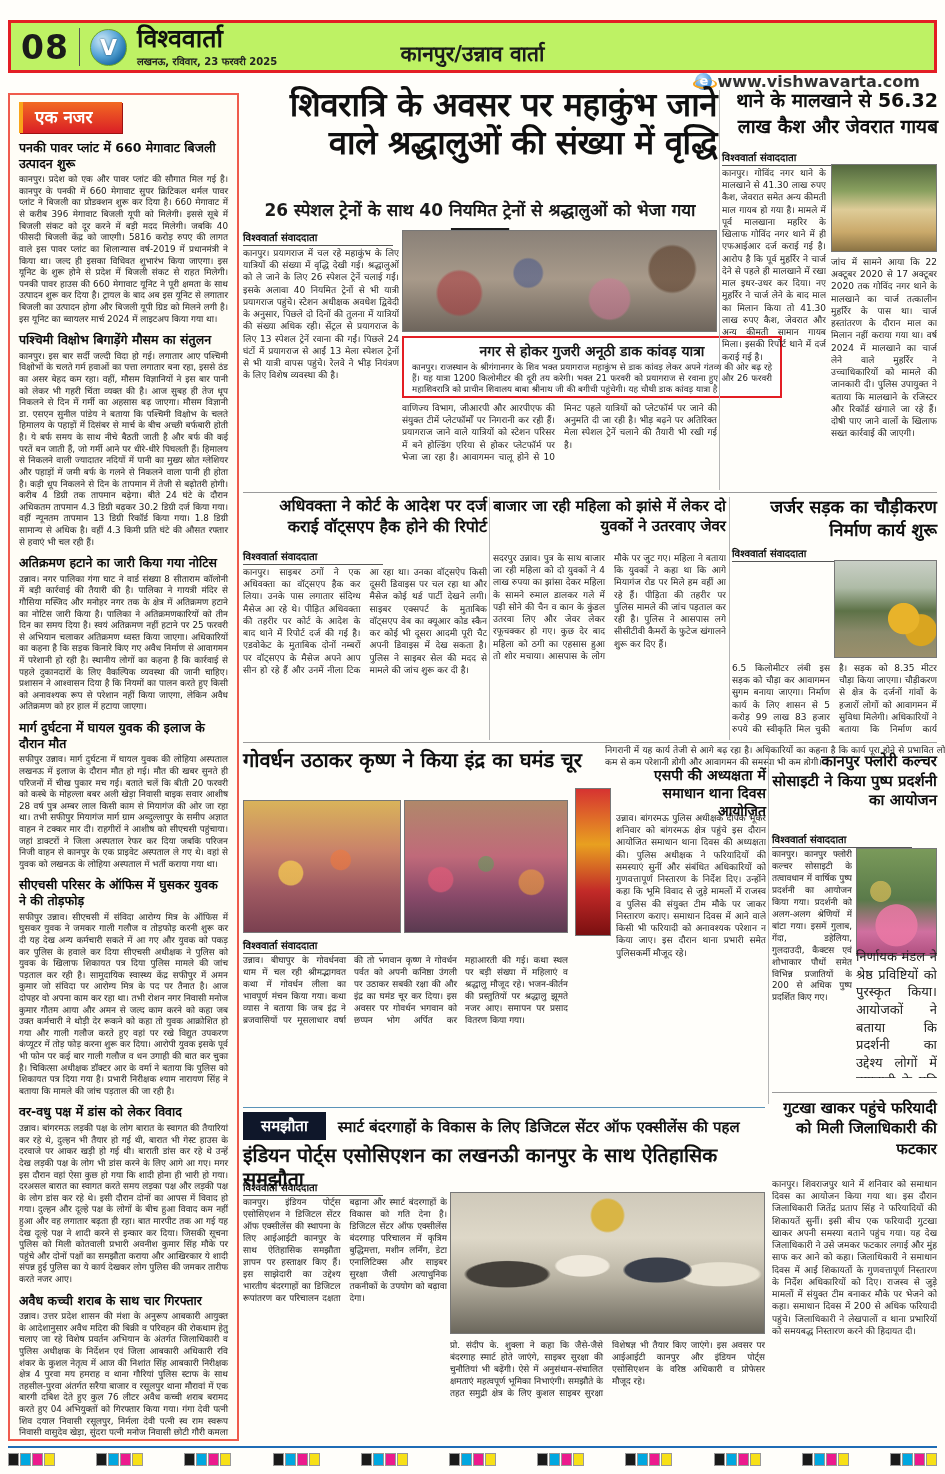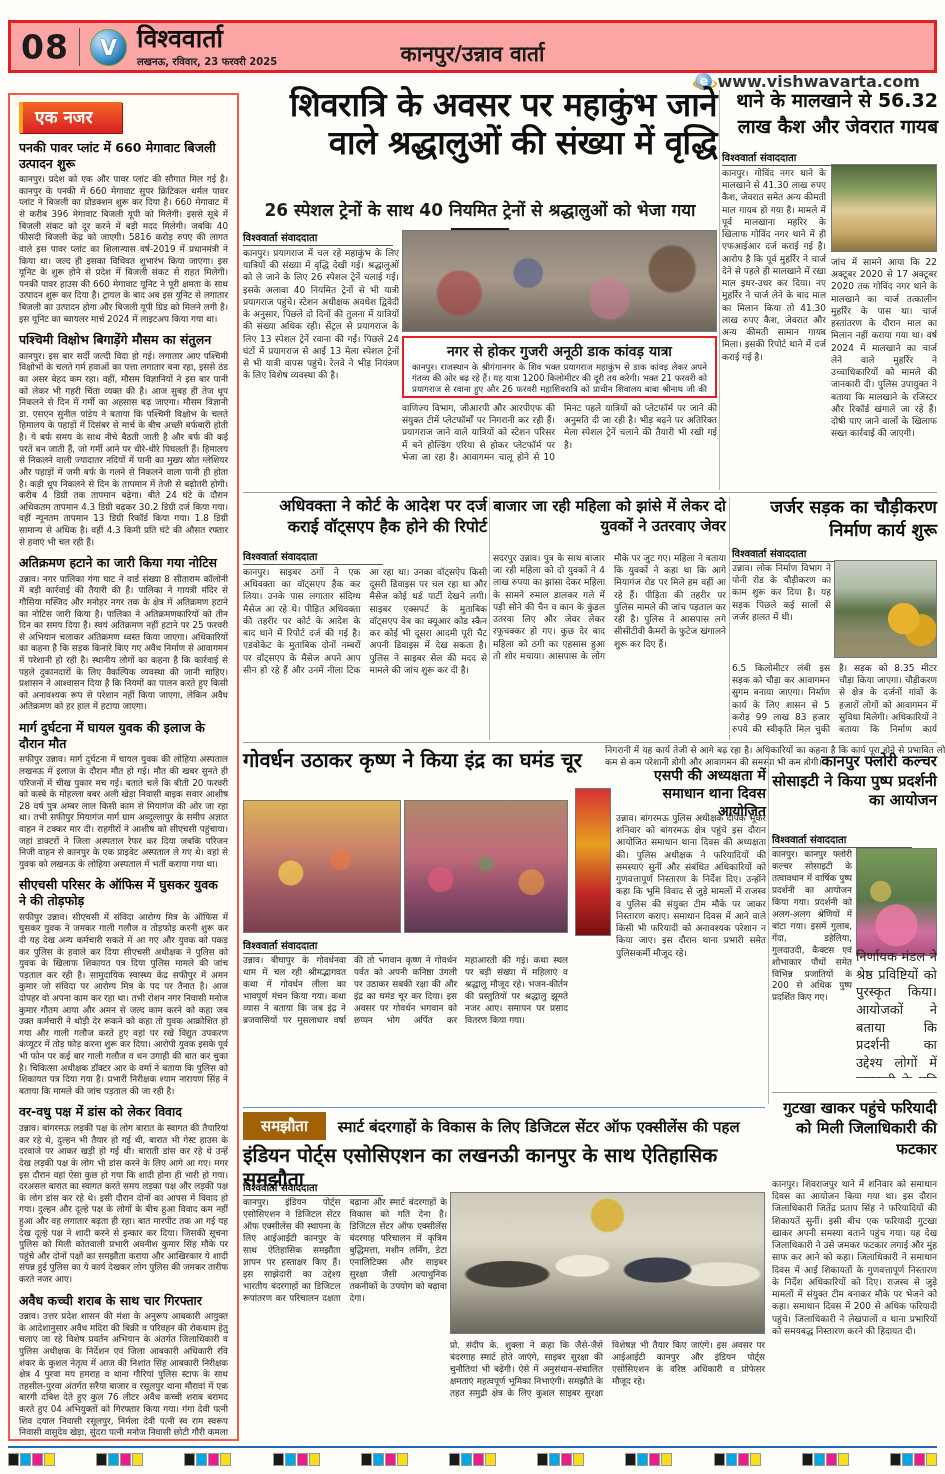--- a/index.html
+++ b/index.html
@@ -1,20 +1,20 @@
 <!DOCTYPE html>
 <html lang="hi"><head>
 <meta charset="utf-8">
 <style>
   * { box-sizing: border-box; margin: 0; padding: 0; }
   body { background:#e8e8e8; font-family:"DejaVu Sans","Liberation Sans",sans-serif; }
   .page { position:relative; width:945px; height:1474px; margin:0 auto; background:#fffefa; overflow:hidden; color:#1b1b1b; }
 
   
-  .masthead { position:absolute; left:8px; top:20px; width:929px; height:53px; border:3px solid #e31e24; background:#fca5a5; }
+  .masthead { position:absolute; left:8px; top:20px; width:929px; height:53px; border:3px solid #e31e24; background:#bef264; }
   .mh-left { position:absolute; left:10px; top:3px; display:flex; align-items:center; gap:10px; }
   .page-num { font-size:33px; font-weight:bold; letter-spacing:1px; }
   .mh-vdiv { width:1px; height:38px; background:#555; }
   .logo-globe { position:relative; width:37px; height:37px; border-radius:50%;
       background: radial-gradient(circle at 32% 30%, #cfe9f8 0%, #5aa7d8 45%, #1e6ea6 75%, #134c74 100%);
       border:1px solid #6aa02a; }
   .logo-globe span { position:absolute; inset:0; color:#fff; font-weight:bold; font-size:22px; line-height:36px; text-align:center; text-shadow:0 0 2px #0a3a5a; }
   .mh-title-blk { display:flex; flex-direction:column; }
   .paper-name { font-size:25px; font-weight:800; color:#101010; line-height:1.05; }
   .edition-line { font-size:10px; font-weight:bold; color:#222; margin-top:2px; }
@@ -39,21 +39,21 @@
 
   .main-head { left:243px; top:86px; width:474px; font-size:33px; line-height:1.14; letter-spacing:-0.5px; }
   .main-sub  { left:243px; top:198px; width:474px; font-size:17px; font-weight:800; text-align:center; position:absolute; }
   .ph-crowd { left:402px; top:230px; width:315px; height:102px;
       background:
         radial-gradient(circle at 18% 62%, rgba(170,55,60,.55) 0 8%, transparent 9%),
         radial-gradient(circle at 40% 42%, rgba(60,80,140,.5) 0 7%, transparent 8%),
         radial-gradient(circle at 66% 68%, rgba(205,120,150,.55) 0 9%, transparent 10%),
         radial-gradient(circle at 86% 38%, rgba(90,60,40,.6) 0 8%, transparent 9%),
         linear-gradient(180deg,#8a8178 0%,#a89a8a 48%,#6e655c 100%); }
-  .caption-box { position:absolute; left:402px; top:336px; width:315px; height:62px; border:2px solid #e31e24; background:#fff; padding:3px 8px; overflow:hidden; }
+  .caption-box { position:absolute; left:402px; top:336px; width:380px; height:62px; border:2px solid #e31e24; background:#fff; padding:3px 8px; overflow:hidden; }
   .caption-box h4 { font-size:14px; font-weight:800; text-align:center; margin-bottom:2px; }
   .caption-box p { font-size:8.6px; line-height:1.3; text-align:justify; }
 
   .pol-head { left:722px; top:88px; width:216px; font-size:19px; line-height:1.35; }
   .ph-gate { left:831px; top:164px; width:106px; height:88px;
       background:linear-gradient(180deg,#54683f 0%,#89a05f 30%,#decc98 52%,#caa96a 78%,#8a7344 100%); }
 
   .wa-head { left:243px; top:496px; width:244px; font-size:16px; line-height:1.3; }
   .jw-head { left:493px; top:496px; width:233px; font-size:15px; line-height:1.35; }
   .rd-head { left:732px; top:496px; width:205px; font-size:17.5px; line-height:1.3; }
@@ -79,21 +79,21 @@
       background:linear-gradient(180deg,#d63331 0%,#e8a020 38%,#c22a28 70%,#7a0f10 100%); }
   .sp-head { left:616px; top:766px; width:150px; font-size:14px; line-height:1.3; }
   .fl-head { left:772px; top:752px; width:165px; font-size:15px; line-height:1.3; }
   .ph-flower { left:856px; top:848px; width:81px; height:108px;
       background:
         radial-gradient(circle at 50% 72%, rgba(235,120,165,.85) 0 24%, transparent 25%),
         radial-gradient(circle at 30% 40%, rgba(240,200,90,.6) 0 12%, transparent 13%),
         linear-gradient(180deg,#7a9a5a 0%,#5a7a4a 48%,#d070a0 78%,#b05080 100%); }
 
   .sj-labelrow { position:absolute; left:243px; top:1112px; width:522px; display:flex; align-items:center; }
-  .sj-label { background:#a16207; color:#fff; font-size:15px; font-weight:800; padding:3px 18px 5px; }
+  .sj-label { background:#0f172a; color:#fff; font-size:15px; font-weight:800; padding:3px 18px 5px; }
   .sj-strap { font-size:15px; font-weight:800; margin-left:12px; color:#141414; }
   .sj-head { left:243px; top:1144px; width:522px; font-size:19.5px; line-height:1.25; text-align:left; }
   .ph-mou { left:450px; top:1192px; width:315px; height:142px;
       background:
         radial-gradient(circle at 50% 16%, #d9b545 0 8%, transparent 9%),
         radial-gradient(ellipse at 18% 58%, #44403a 0 11%, transparent 12%),
         radial-gradient(ellipse at 42% 52%, #efe9dc 0 10%, transparent 11%),
         radial-gradient(ellipse at 66% 55%, #3a3f4a 0 11%, transparent 12%),
         radial-gradient(ellipse at 86% 58%, #e8e2d2 0 10%, transparent 11%),
         linear-gradient(180deg,#cfc9ba 0%,#ded8c8 32%,#b8b2a2 62%,#6b675c 100%); }
@@ -194,21 +194,20 @@
 
   <div class="vline" style="left:489px; top:497px; height:243px;"></div>
 
   <h2 class="headline jw-head">बाजार जा रही महिला को झांसे में लेकर दो युवकों ने उतरवाए जेवर</h2>
   <div class="bodytxt cols2" style="left:493px; top:552px; width:233px; height:188px;">सदरपुर उन्नाव। पुत्र के साथ बाजार जा रही महिला को दो युवकों ने 4 लाख रुपया का झांसा देकर महिला के सामने रुमाल डालकर गले में पड़ी सोने की चैन व कान के कुंडल उतरवा लिए और जेवर लेकर रफूचक्कर हो गए। कुछ देर बाद महिला को ठगी का एहसास हुआ तो शोर मचाया। आसपास के लोग मौके पर जुट गए। महिला ने बताया कि युवकों ने कहा था कि आगे मियागंज रोड पर मिले हम वहीं आ रहे हैं। पीड़िता की तहरीर पर पुलिस मामले की जांच पड़ताल कर रही है। पुलिस ने आसपास लगे सीसीटीवी कैमरों के फुटेज खंगालने शुरू कर दिए हैं।</div>
 
   <div class="vline" style="left:729px; top:497px; height:243px;"></div>
 
   <h2 class="headline rd-head">जर्जर सड़क का चौड़ीकरण निर्माण कार्य शुरू</h2>
   <div class="byline" style="left:732px; top:546px; width:140px;">विश्ववार्ता संवाददाता</div>
-  <div class="bodytxt" style="left:732px; top:562px; width:99px; height:96px;">उन्नाव। लोक निर्माण विभाग ने पोनी रोड के चौड़ीकरण का काम शुरू कर दिया है। यह सड़क पिछले कई सालों से जर्जर हालत में थी।</div>
   <div class="photo ph-jcb"></div>
   <div class="bodytxt cols2" style="left:732px; top:662px; width:205px; height:78px;">6.5 किलोमीटर लंबी इस सड़क को चौड़ा कर आवागमन सुगम बनाया जाएगा। निर्माण कार्य के लिए शासन से 5 करोड़ 99 लाख 83 हजार रुपये की स्वीकृति मिल चुकी है। सड़क को 8.35 मीटर चौड़ा किया जाएगा। चौड़ीकरण से क्षेत्र के दर्जनों गांवों के हजारों लोगों को आवागमन में सुविधा मिलेगी। अधिकारियों ने बताया कि निर्माण कार्य गुणवत्ता के साथ समय से पूरा कराया जाएगा।</div>
   <div class="bodytxt" style="left:578px; top:744px; width:360px; height:21px;margin-left:27px;">निगरानी में यह कार्य तेजी से आगे बढ़ रहा है। अधिकारियों का कहना है कि कार्य पूरा होने से प्रभावित लोगों को कम से कम परेशानी होगी और आवागमन की समस्या भी कम होगी।</div>
 
   <div class="hline" style="left:243px; top:742px; width:694px;"></div>
 
   <h2 class="headline gv-head">गोवर्धन उठाकर कृष्ण ने किया इंद्र का घमंड चूर</h2>
   <div class="photo ph-fest1"></div>
   <div class="photo ph-fest2"></div>
   <div class="byline" style="left:243px; top:938px; width:140px;">विश्ववार्ता संवाददाता</div>

